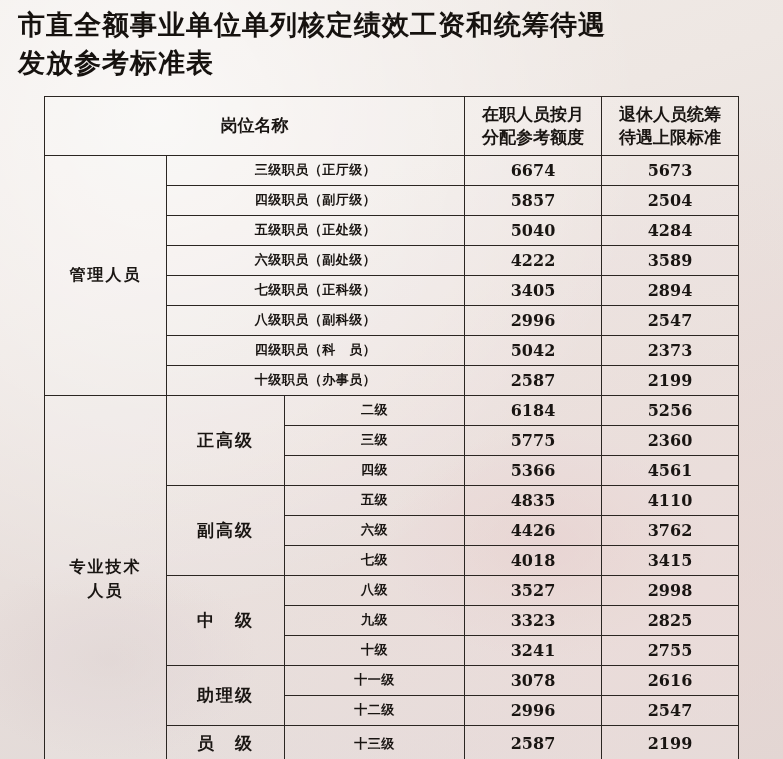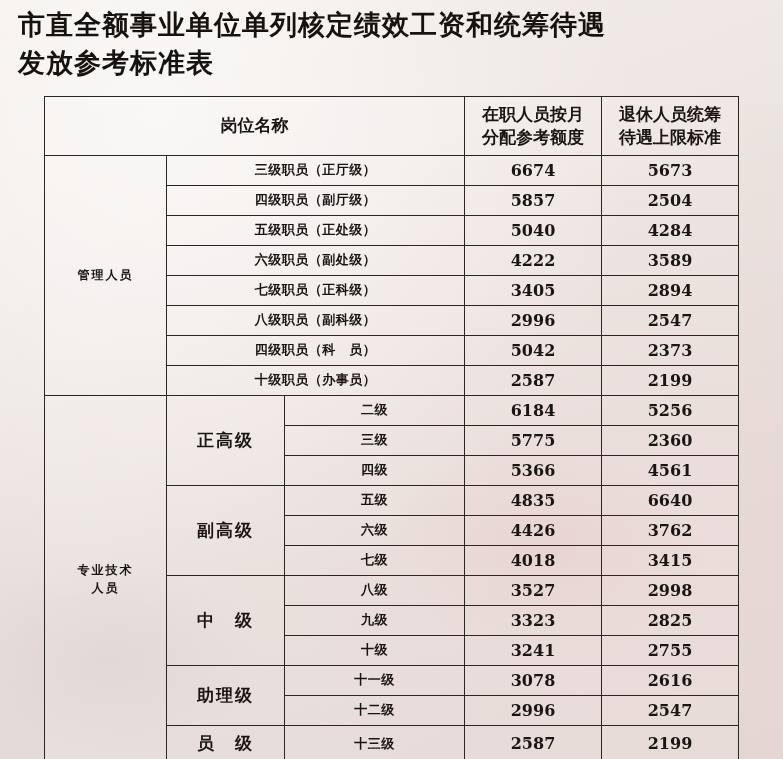--- a/index.html
+++ b/index.html
@@ -70,21 +70,21 @@
   }
   .hdr-cell {
     height: 58px;
     font-size: 17px;
     line-height: 1.35;
   }
   .hdr-cell .sub {
     display: block;
   }
   td.grp {
-    font-size: 12px;
+    font-size: 16px;
     letter-spacing: 2px;
     line-height: 1.5;
     margin-left: 11px;
   }
   td.sublabel {
     font-size: 17px;
     letter-spacing: 2px;
     height: 36px;
   }
   td.post {
@@ -198,21 +198,21 @@
       <tr>
         <td class="post">四级</td>
         <td class="num">5366</td>
         <td class="num">4561</td>
       </tr>
 
       <tr>
         <td class="sublabel" rowspan="3">副高级</td>
         <td class="post">五级</td>
         <td class="num">4835</td>
-        <td class="num">6640</td>
+        <td class="num">4110</td>
       </tr>
       <tr>
         <td class="post">六级</td>
         <td class="num">4426</td>
         <td class="num">3762</td>
       </tr>
       <tr>
         <td class="post">七级</td>
         <td class="num">4018</td>
         <td class="num">3415</td>

